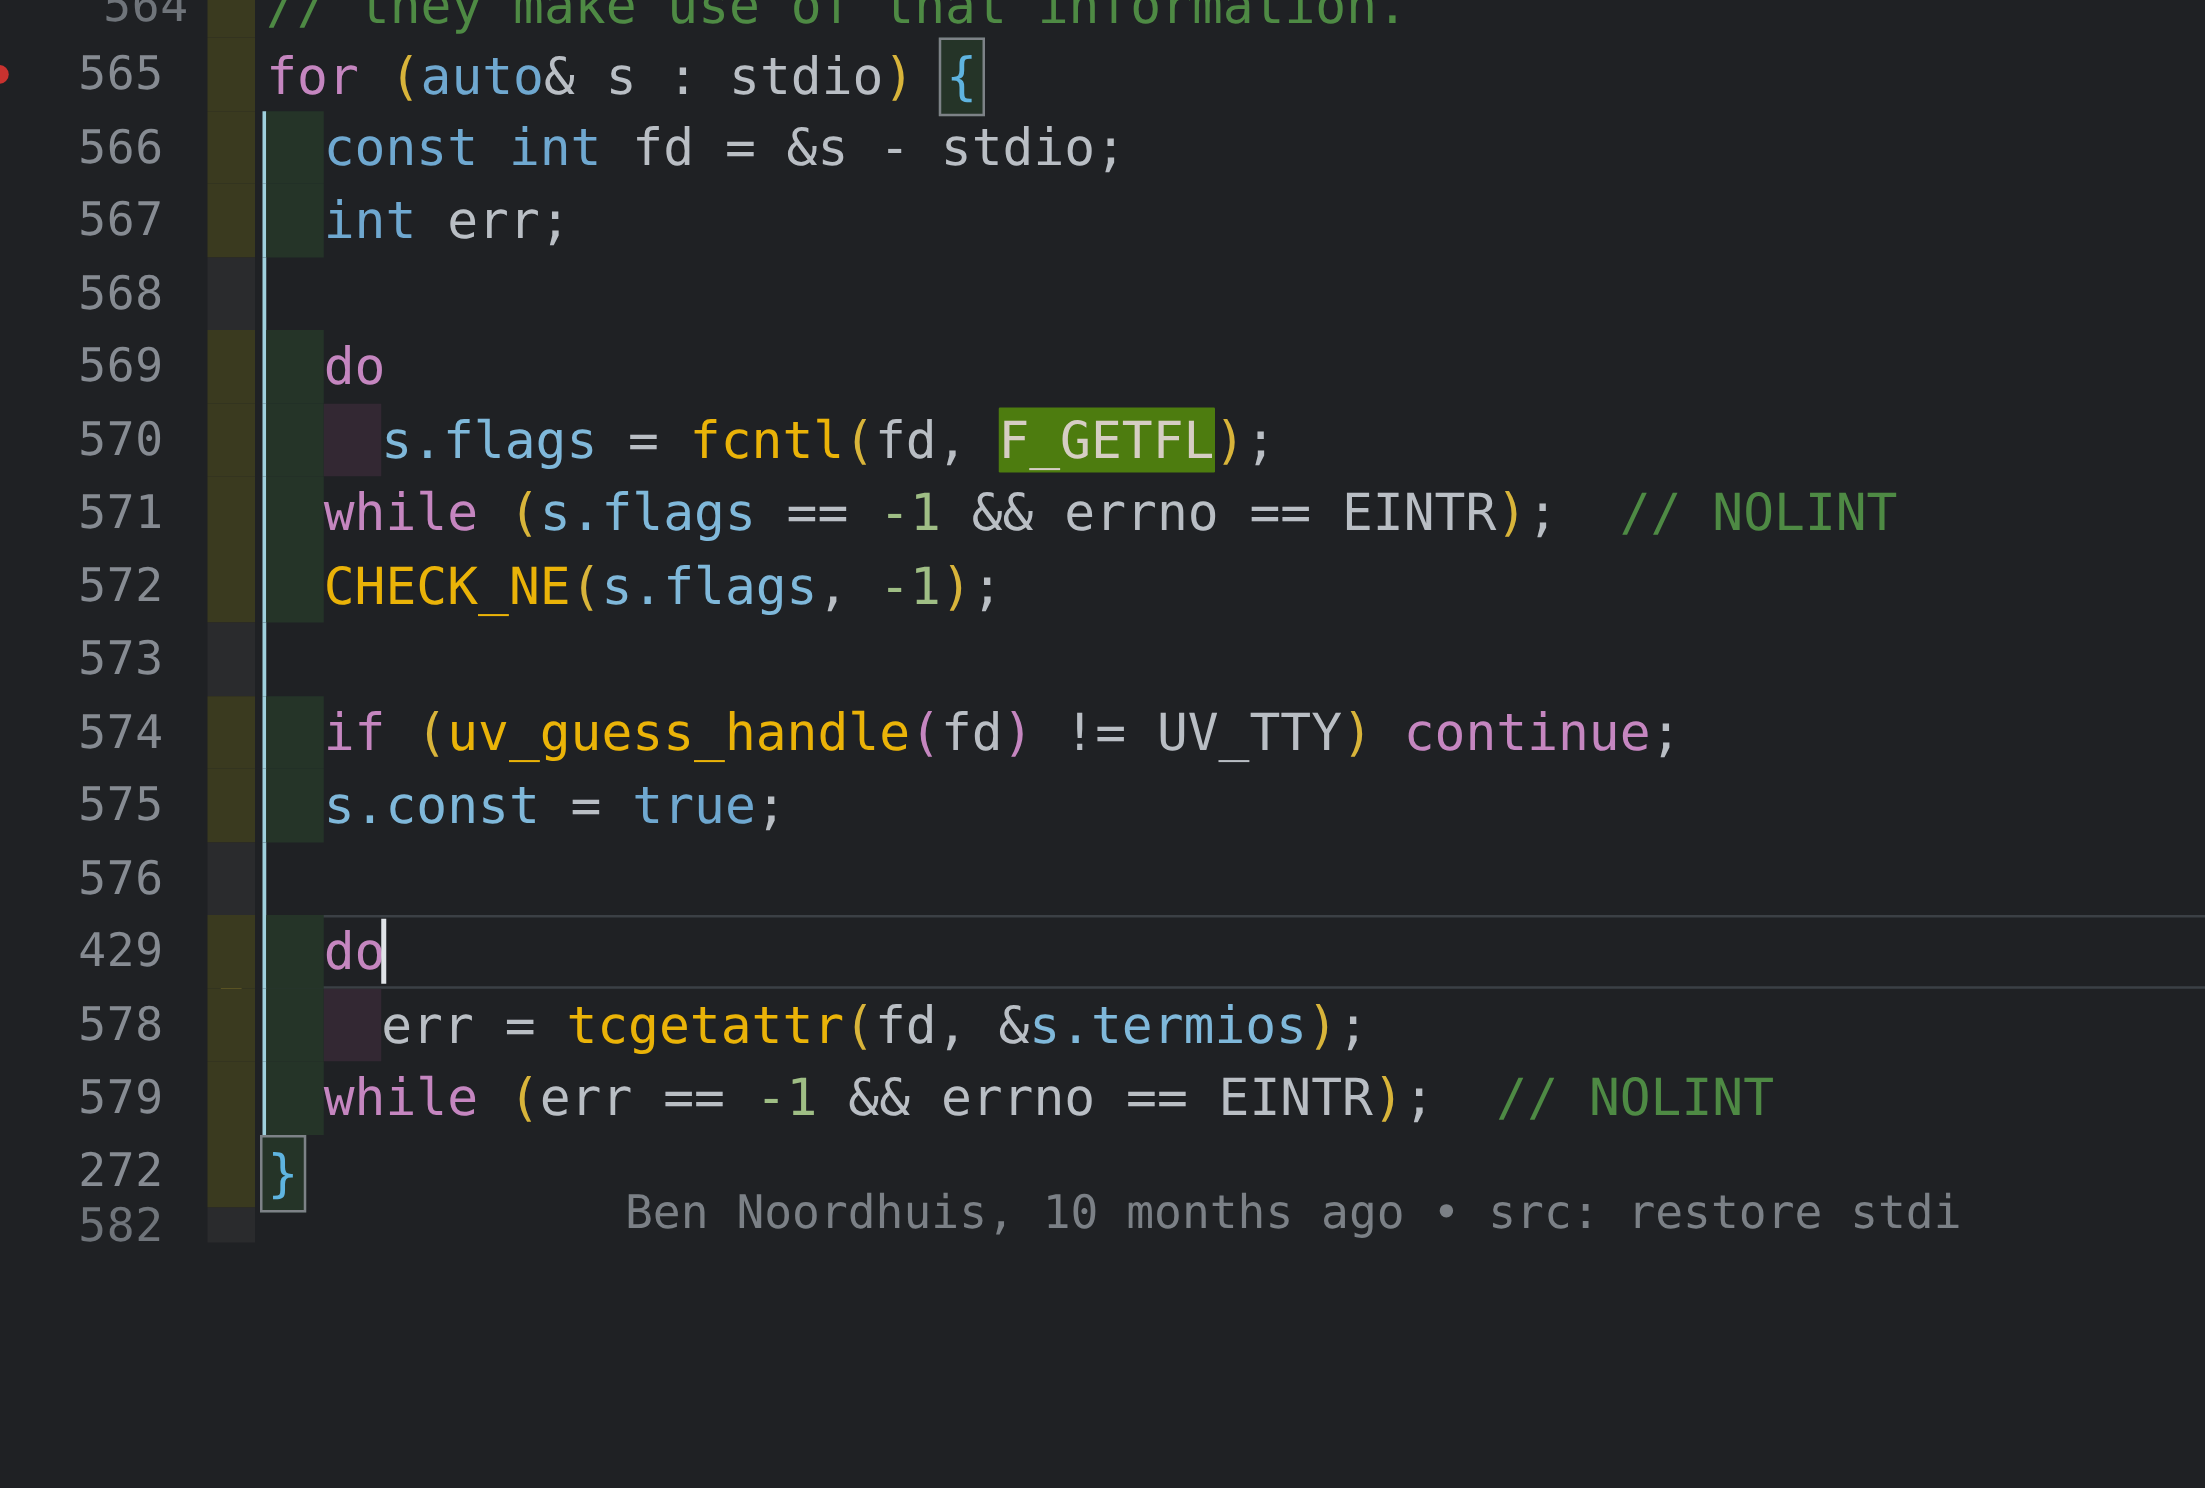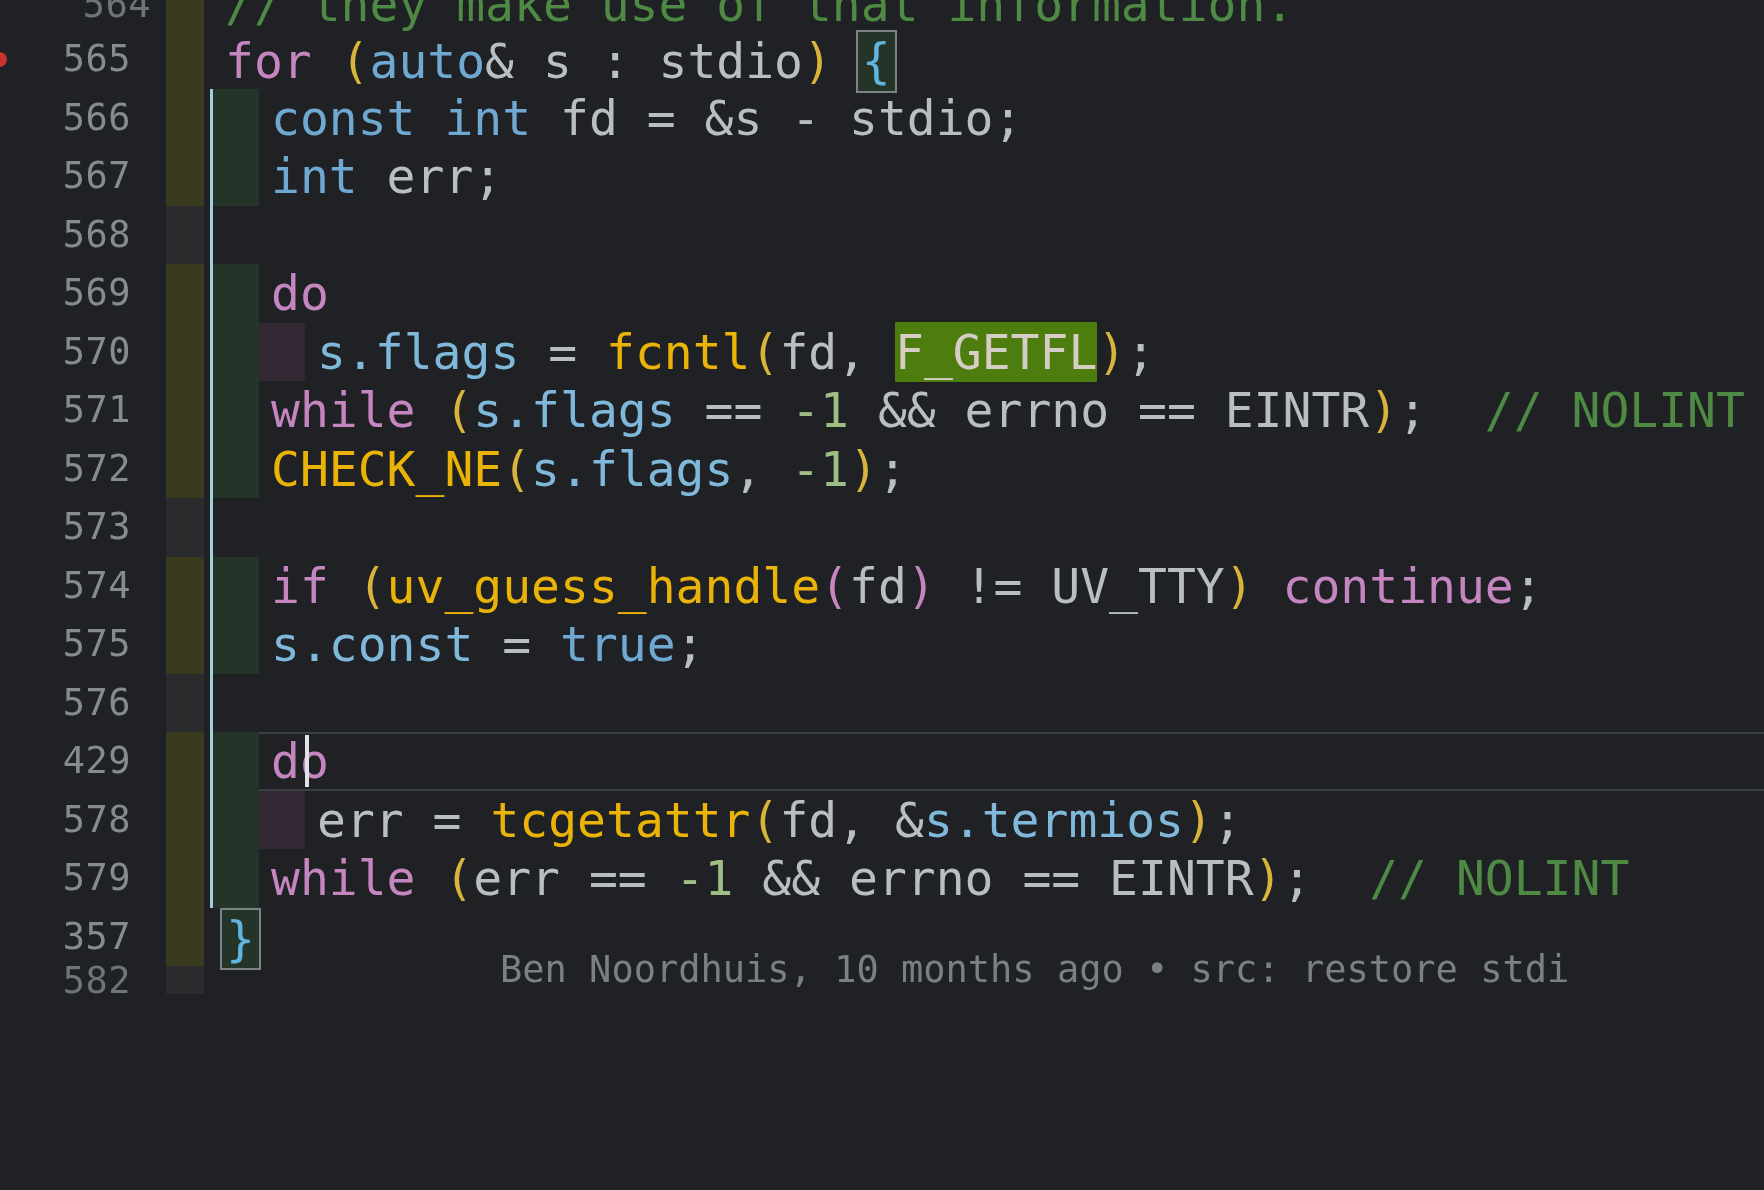--- a/index.html
+++ b/index.html
@@ -120,24 +120,23 @@
     background: #332833;
   }
 
   
   .code {
     position: absolute;
     left: 213px;
     top: 0;
     height: 58.5px;
     line-height: 58.5px;
-    font-size: 48px;
+    font-size: 41px;
     letter-spacing: 0px;
     color: #b9bec4;
-    margin-left: 12px;
   }
 
   
   .t-kw      { color: #c586c0; }   
   .t-type    { color: #6fa8d0; }   
   .t-fn      { color: #eab308; }   
   .t-paren   { color: #d8b43a; }   
   .t-paren2  { color: #c586c0; }   
   .t-paren3  { color: #5fb4e0; }   
   .t-plain   { color: #b9bec4; }
@@ -327,21 +326,21 @@
     <div class="row">
       <div class="lineno">579</div>
       <div class="gitbar"></div>
       <div class="guide"></div>
       <div class="scope"></div>
       <div class="code" style="left:259px;"><span class="t-kw">while</span><span class="t-plain"> </span><span class="t-paren">(</span><span class="t-plain">err</span><span class="t-plain"> == </span><span class="t-num">-1</span><span class="t-plain"> &amp;&amp; errno == EINTR</span><span class="t-paren">)</span><span class="t-plain">;</span><span>  </span><span class="t-comment">// NOLINT</span></div>
     </div>
 
 
     <div class="row">
-      <div class="lineno">357</div>
+      <div class="lineno">272</div>
       <div class="gitbar"></div>
       <div class="code" style="left:213px;"><span class="brace-box t-paren3">}</span></div>
     </div>
 
     <div class="row" style="height:28px;">
       <div class="lineno dim" style="height:28px; line-height:30px;">582</div>
       <div class="gitbar" style="height:28px; background:#2a2b2d;"></div>
     </div>
 
   </div>

